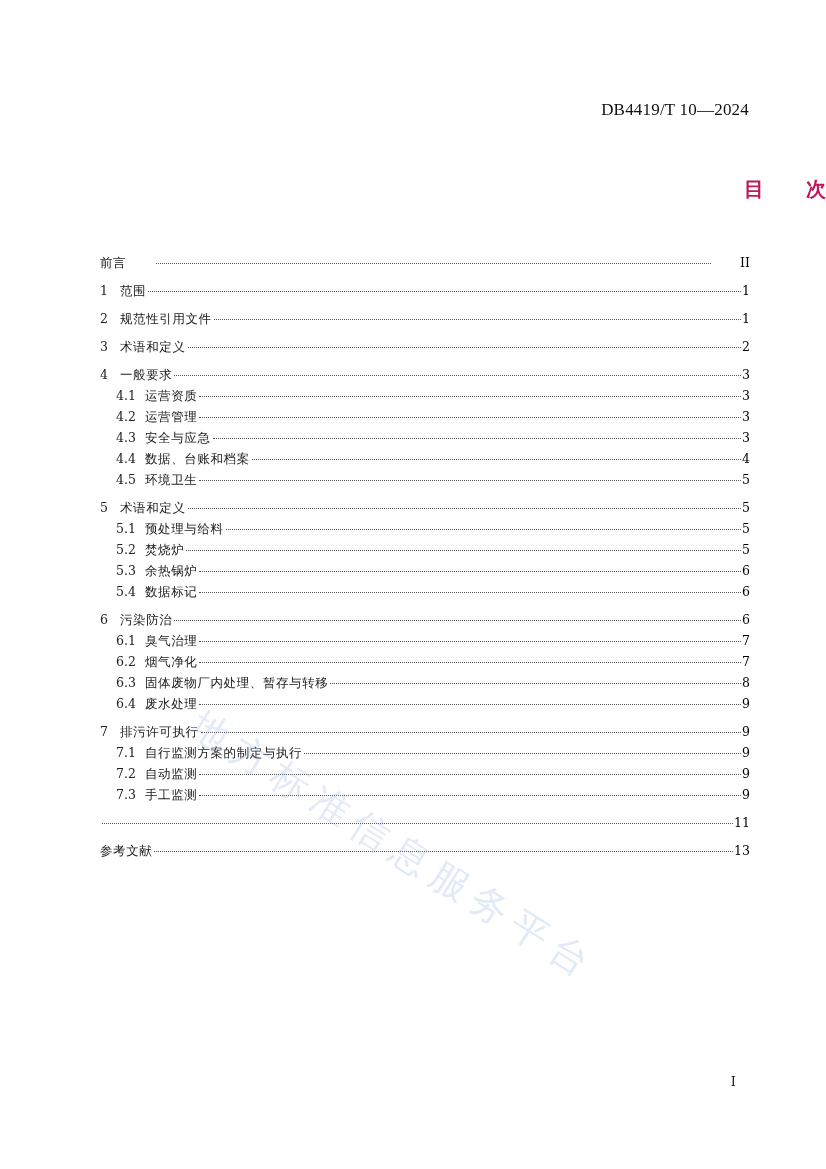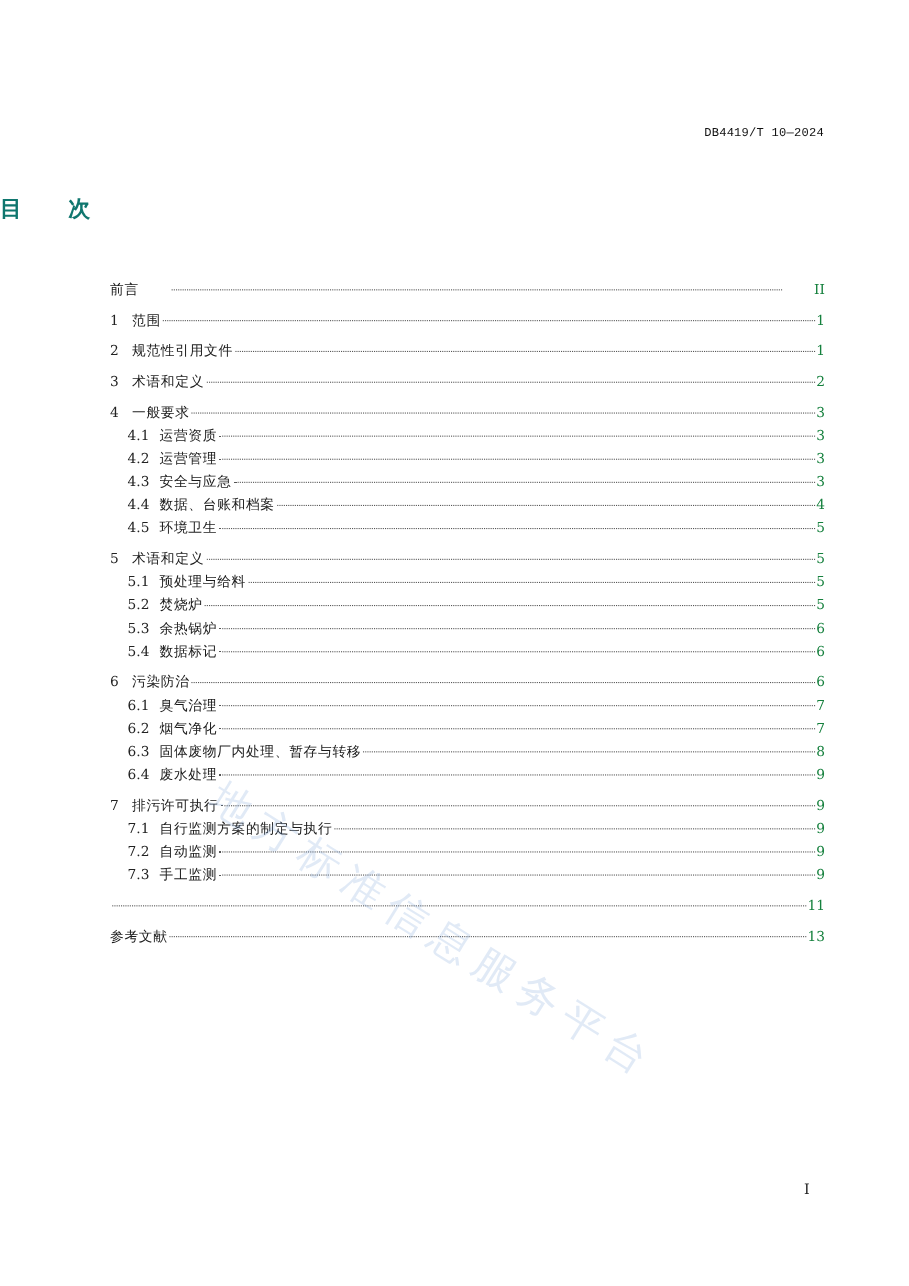--- a/index.html
+++ b/index.html
@@ -10,37 +10,37 @@
     body {
       width: 826px;
       height: 1169px;
       position: relative;
       overflow: hidden;
       font-family: "DejaVu Serif", "Liberation Serif", serif;
       color: #1a1a1a;
     }
     .doc-code {
       position: absolute;
-      top: 116px;
+      top: 100px;
       right: 77px;
-      font-family: Liberation Mono, monospace;
-      font-size: 11px;
+      font-family: Liberation Serif, serif;
+      font-size: 17px;
       color: #111;
       letter-spacing: 0.2px;
     }
     .page-title {
       position: absolute;
       top: 176px;
       left: 0;
       width: 826px;
-      text-align: left;
+      text-align: right;
       font-family: "DejaVu Sans", "Liberation Sans", sans-serif;
       font-weight: bold;
       font-size: 20px;
-      color: #0f766e;
+      color: #be185d;
     }
     .page-title span {
       display: inline-block;
     }
     .page-title .gap {
       width: 42px;
     }
     .toc {
       position: absolute;
       top: 252px;
@@ -88,21 +88,21 @@
       height: 0;
       position: relative;
       top: -3px;
       align-self: flex-end;
       margin-bottom: 6px;
     }
     .page {
       flex: 0 0 auto;
       text-align: right;
       min-width: 8px;
-      color: #15803d;
+      color: #000000;
     }
     .watermark {
       position: absolute;
       left: 208px;
       top: 700px;
       transform-origin: left top;
       transform: rotate(32deg);
       font-family: "DejaVu Sans", "Liberation Sans", sans-serif;
       font-size: 38px;
       letter-spacing: 9px;

